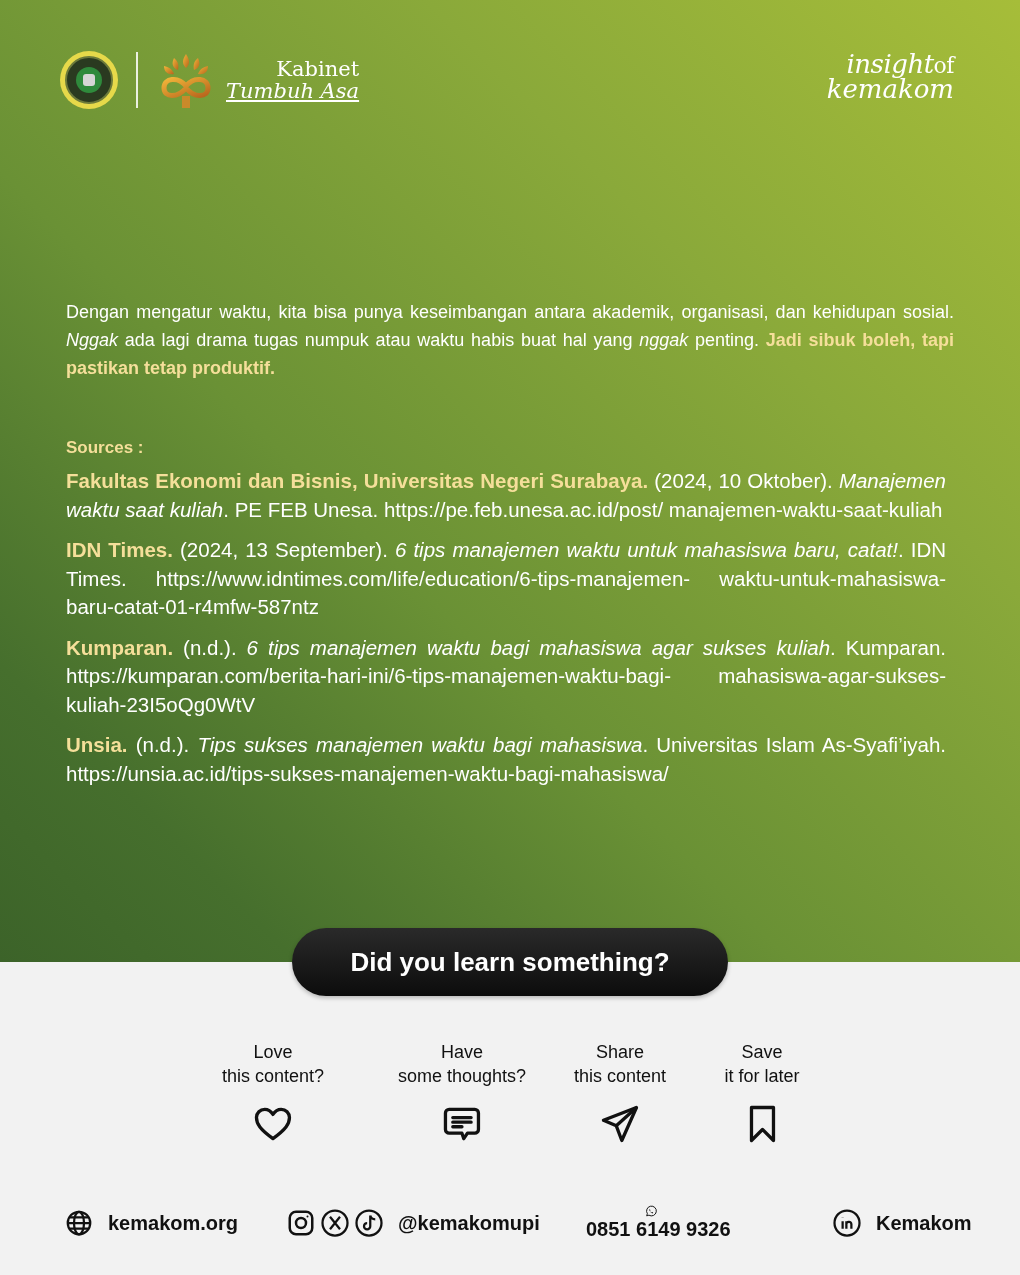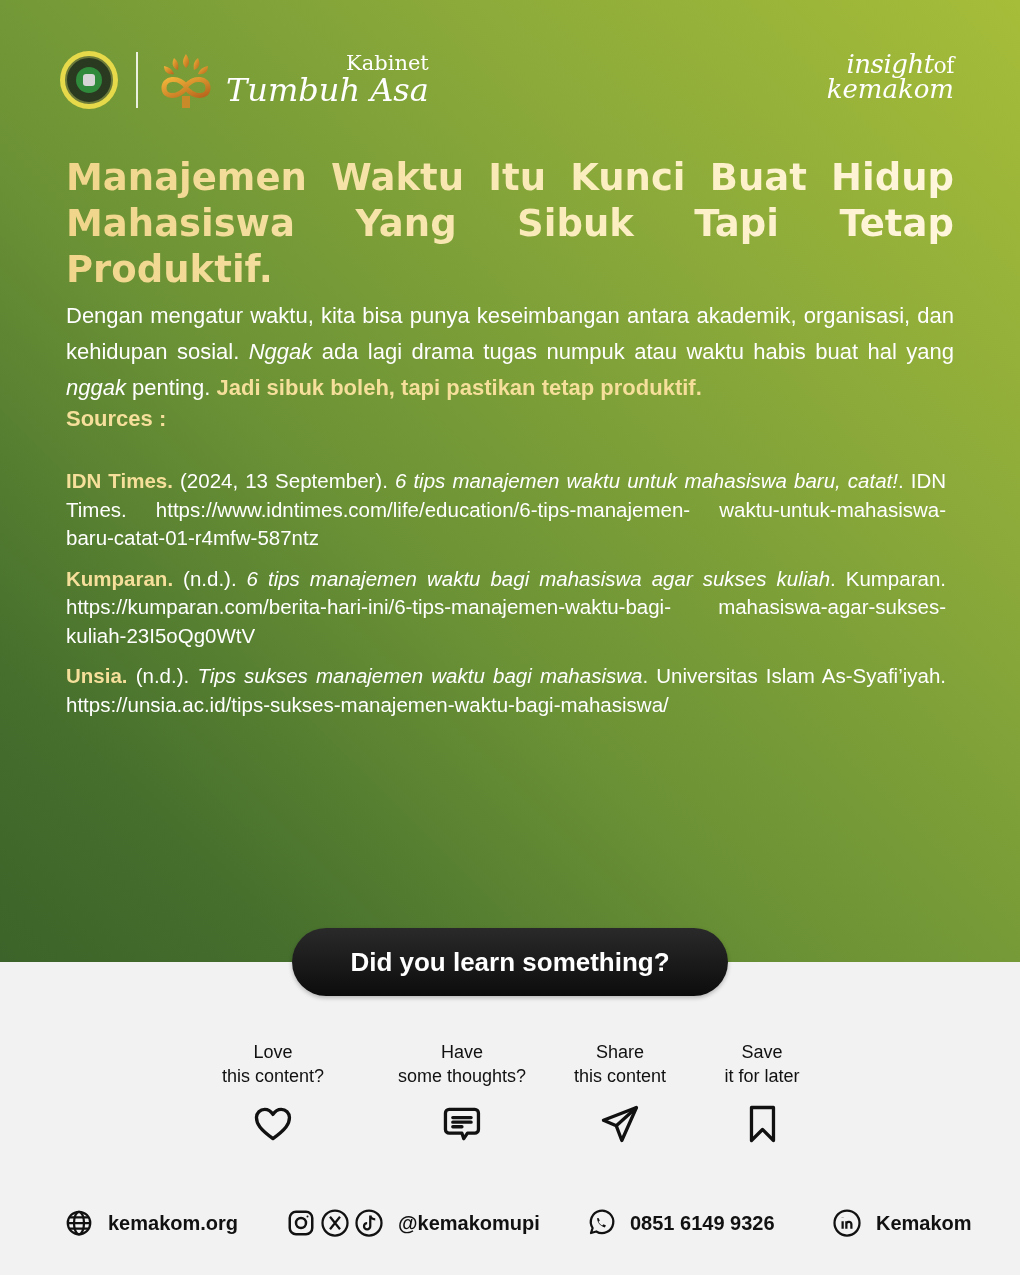--- a/index.html
+++ b/index.html
@@ -24,47 +24,47 @@
   }
   .seal-core {
     width: 26px; height: 26px; border-radius: 50%; background: #2f8a3c;
     display: flex; align-items: center; justify-content: center;
   }
   .seal-dot { width: 12px; height: 12px; border-radius: 3px; background: #d6d6d6; }
   .divider { width: 2px; height: 56px; background: rgba(255,255,255,0.85); margin: 0 16px 0 18px; }
   .cabinet-logo { width: 64px; height: 60px; }
   .cabinet-text { margin-left: 8px; color: #fff; font-family: "DejaVu Serif", serif; line-height: 1.05; }
   .cabinet-text .l1 { font-size: 21px; text-align: right; }
-  .cabinet-text .l2 { font-size: 32px; font-style: italic; }
+  .cabinet-text .l2 { font-size: 21px; font-style: italic; text-decoration: underline; }
 
   .insight {
     position: absolute; right: 66px; top: 52px; color: #fff; font-family: "DejaVu Serif", serif;
     text-align: right; line-height: 0.95;
   }
   .insight .a { font-size: 26px; font-style: italic; letter-spacing: -0.5px; }
   .insight .a span { font-style: normal; font-size: 22px; font-weight: normal; }
   .insight .b { font-size: 26px; font-style: italic; }
 
   .title {
     position: absolute; left: 66px; top: 155px; width: 888px;
     font-family: "DejaVu Sans", sans-serif; font-weight: bold; font-size: 37px; line-height: 46px;
     color: #f3dc96; text-align: justify; text-align-last: left;
     background: linear-gradient(90deg, #f0d58a 0%, #fbeec0 60%, #fff6dd 100%);
     -webkit-background-clip: text; background-clip: text; -webkit-text-fill-color: transparent;
   }
 
   .intro {
     position: absolute; left: 66px; top: 298px; width: 888px;
-    color: #ffffff; font-size: 22px; line-height: 36px; text-align: justify;
+    color: #ffffff; font-size: 18px; line-height: 28px; text-align: justify;
   }
   .intro em { font-style: italic; }
   .intro strong { color: #f5df9a; font-weight: bold; }
 
   .sources-h {
-    position: absolute; left: 66px; top: 406px; color: #f5df9a; font-size: 22px; font-weight: bold;
+    position: absolute; left: 66px; top: 438px; color: #f5df9a; font-size: 17px; font-weight: bold;
   }
   .sources {
     position: absolute; left: 66px; top: 467px; width: 880px; color: #fff;
     font-size: 20.5px; line-height: 28.5px;
   }
   .src { text-align: justify; margin-bottom: 12px; }
   .src .name { color: #f5df9a; font-weight: bold; }
   .src .ttl { font-style: italic; }
 
   .cta {
@@ -125,27 +125,27 @@
       <div class="l1">Kabinet</div>
       <div class="l2">Tumbuh Asa</div>
     </div>
   </div>
 
   <div class="insight">
     <div class="a"><span style="font-style:italic;font-size:26px;">insight</span><span>of</span></div>
     <div class="b">kemakom</div>
   </div>
 
-  <h1 class="title">Manajemen Waktu Itu Kunci Buat Hidup Mahasiswa Yang Sibuk Tapi Tetap Produktif.</h1>
 
   <p class="intro"><span>Dengan mengatur waktu, kita bisa punya keseimbangan antara akademik, organisasi, dan kehidupan sosial. </span><em>Nggak</em><span> ada lagi drama tugas numpuk atau waktu habis buat hal yang </span><em>nggak</em><span> penting. </span><strong>Jadi sibuk boleh, tapi pastikan tetap produktif.</strong></p>
 
   <div class="sources-h">Sources :</div>
 
   <div class="sources">
+    <p class="src"><span class="name">Fakultas Ekonomi dan Bisnis, Universitas Negeri Surabaya.</span><span> (2024, 10 Oktober). </span><span class="ttl">Manajemen waktu saat kuliah</span><span>. PE FEB Unesa. https://pe.feb.unesa.ac.id/post/ manajemen-waktu-saat-kuliah</span></p>
     <p class="src"><span class="name">IDN Times.</span><span> (2024, 13 September). </span><span class="ttl">6 tips manajemen waktu untuk mahasiswa baru, catat!</span><span>. IDN Times. https://www.idntimes.com/life/education/6-tips-manajemen- waktu-untuk-mahasiswa-baru-catat-01-r4mfw-587ntz</span></p>
     <p class="src"><span class="name">Kumparan.</span><span> (n.d.). </span><span class="ttl">6 tips manajemen waktu bagi mahasiswa agar sukses kuliah</span><span>. Kumparan. https://kumparan.com/berita-hari-ini/6-tips-manajemen-waktu-bagi- mahasiswa-agar-sukses-kuliah-23I5oQg0WtV</span></p>
     <p class="src"><span class="name">Unsia.</span><span> (n.d.). </span><span class="ttl">Tips sukses manajemen waktu bagi mahasiswa</span><span>. Universitas Islam As-Syafi’iyah. https://unsia.ac.id/tips-sukses-manajemen-waktu-bagi-mahasiswa/</span></p>
   </div>
 </div>
 
 <div class="cta">Did you learn something?</div>
 
 <div class="actions">
   <div class="action" style="left:273px;">
@@ -200,21 +200,21 @@
           <circle cx="12" cy="12" r="10"></circle>
           <path d="M8 7 L16 17 M16 7 L8 17"></path>
         </svg>
       <svg viewBox="0 0 24 24" fill="none" stroke="#111" stroke-width="1.8">
           <circle cx="12" cy="12" r="10"></circle>
           <path d="M13 6 V14.5 A2.5 2.5 0 1 1 10.5 12 M13 6 C13.5 8 15 9 17 9"></path>
         </svg>
     </span>
     <span>@kemakomupi</span>
   </div>
-  <div class="fitem" style="left:586px;">
+  <div class="fitem" style="left:586px;flex-direction:column;">
     <svg viewBox="0 0 24 24" fill="none" stroke="#111" stroke-width="1.8" stroke-linejoin="round">
         <path d="M4 20 L5.3 16 A9 9 0 1 1 8.2 18.8 Z"></path>
         <path d="M9 8 C8.5 10.5 11 14.5 15 15.5 L16 14 L14 13 L13 14 C11.5 13.3 10.5 12 10 11 L11 10 L10 8 Z" fill="#111" stroke="none"></path>
       </svg>
     <span>0851 6149 9326</span>
   </div>
   <div class="fitem" style="left:832px;">
     <svg viewBox="0 0 24 24" fill="none" stroke="#111" stroke-width="1.8">
         <circle cx="12" cy="12" r="10"></circle>
         <path d="M8.5 10.5 V16.5 M8.5 7.6 V7.8 M11.5 16.5 V10.5 M11.5 12.8 C11.5 11 15.5 10 15.5 13 V16.5"></path>

